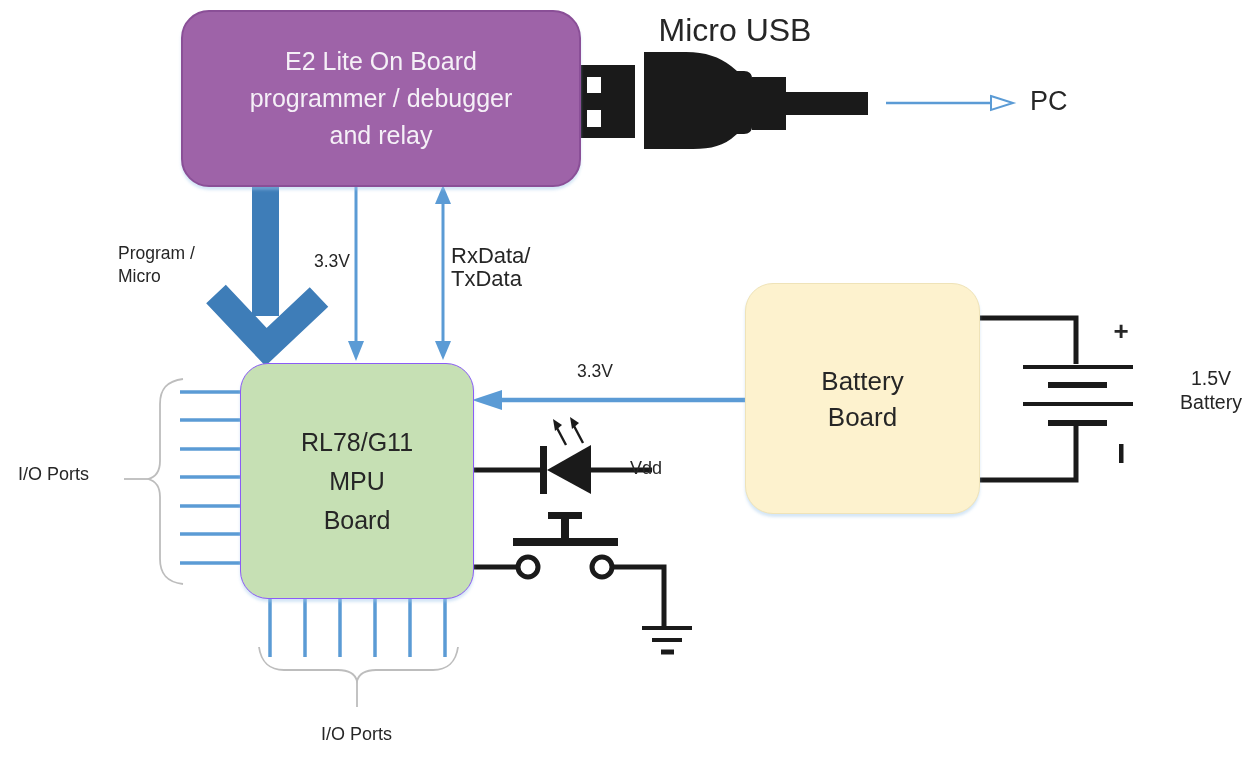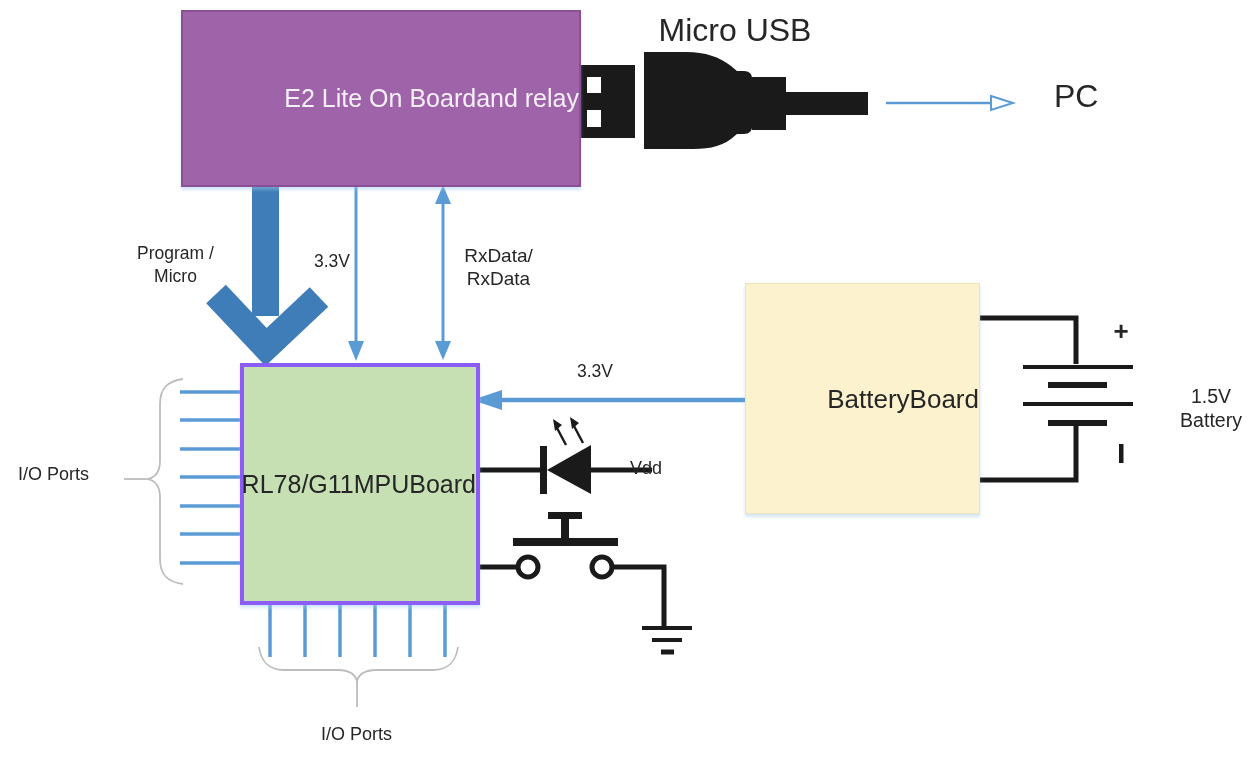--- a/index.html
+++ b/index.html
@@ -3,50 +3,51 @@
 <meta charset="utf-8">
 <style>
   html,body { margin:0; padding:0; background:#fff; }
   #stage {
     position:relative; width:1256px; height:764px;
     background:#ffffff; overflow:hidden;
     font-family:"Liberation Sans", sans-serif;
     color:#262626;
   }
   .box {
-    position:absolute; display:flex; flex-direction:row;
-    align-items:center; justify-content:flex-end; text-align:center;
+    position:absolute; display:flex; flex-direction:column;
+    align-items:center; justify-content:center; text-align:center;
     box-shadow:0 3px 3px rgba(160,200,235,0.45);
+    border-radius:28px;
   }
   .box-e2 {
     left:181px; top:10px; width:396px; height:173px;
     background:var(--purple,#9E63A8); border:2px solid var(--purple_border,#8A4F97);
     color:#F5F0F7; font-size:25px; line-height:37px;
   }
   .box-mpu {
     left:240px; top:363px; width:232px; height:234px;
-    background:var(--green,#C6E0B4); border:4px solid #8b5cf6;
+    background:var(--green,#C6E0B4); border:1px solid #8b5cf6;
     font-size:25px; line-height:39px;
   }
   .box-batt {
     left:745px; top:283px; width:233px; height:229px;
     background:var(--yellow,#FDF2CE); border:1px solid var(--yellow_border,#EFE3B8);
     font-size:26px; line-height:36px;
   }
   .lbl { position:absolute; white-space:nowrap; }
   .lbl-micro   { left:655px; top:12px;  width:160px; text-align:center; font-size:32px; }
-  .lbl-pc      { left:1030px; top:78px; font-size:32px;margin-left:24px; }
-  .lbl-pd      { left:118px; top:242px; width:115px; text-align:center; font-size:17.5px; line-height:23px; }
+  .lbl-pc      { left:1030px; top:86px; font-size:27px; }
+  .lbl-pd      { left:118px; top:242px; width:115px; text-align:left; font-size:17.5px; line-height:23px; }
   .lbl-33usb   { left:295px; top:251px; width:55px; text-align:right; font-size:17.5px; }
-  .lbl-rxtx    { left:451px; top:244px; width:95px; text-align:center; font-size:19px; line-height:23px; }
+  .lbl-rxtx    { left:451px; top:244px; width:95px; text-align:left; font-size:22px; line-height:23px; }
   .lbl-iol     { left:18px;  top:464px; font-size:18px; }
   .lbl-iob     { left:299px; top:724px; width:115px; text-align:center; font-size:18px; }
   .lbl-33batt  { left:565px; top:361px; width:60px; text-align:center; font-size:17.5px; }
   .lbl-vdd     { left:630px; top:458px; font-size:18px; }
-  .lbl-rating  { left:1166px; top:384px; width:90px; text-align:center; font-size:19.5px; line-height:24px; }
+  .lbl-rating  { left:1166px; top:366px; width:90px; text-align:center; font-size:19.5px; line-height:24px; }
   .lbl-plus    { left:1106px; top:316px; width:30px; text-align:center; font-size:26px; font-weight:600; }
 
   svg { position:absolute; left:0; top:0; }
   .blue      { stroke:var(--blue,#5B9BD5); fill:none; }
   .fill-blue { fill:var(--blue,#5B9BD5); stroke:none; }
   .dark      { stroke:var(--darkblue,#3E7DB8); fill:none; }
   .fill-dark { fill:var(--darkblue,#3E7DB8); stroke:none; }
   .wire      { stroke:var(--black,#1A1A1A); fill:none; }
   .fill-blk  { fill:var(--black,#1A1A1A); stroke:none; }
   .gray      { stroke:var(--gray,#BDBDBD); fill:none; }
@@ -157,20 +158,21 @@
       <line x1="1048" y1="385" x2="1107" y2="385" class="wire" stroke-width="6"></line>
       <line x1="1023" y1="404" x2="1133" y2="404" class="wire" stroke-width="4"></line>
       <line x1="1048" y1="423" x2="1107" y2="423" class="wire" stroke-width="6"></line>
       <path d="M1076,426 V480 H978" class="wire" stroke-width="5"></path>
       <rect x="1119" y="444" width="4.5" height="19" class="fill-blk"></rect>
     </g>
   </svg>
 
   <div class="box box-e2">
     <div>E2 Lite On Board</div>
+    <div>programmer / debugger</div>
     <div>and relay</div>
   </div>
 
   <div class="box box-mpu">
     <div>RL78/G11</div>
     <div>MPU</div>
     <div>Board</div>
   </div>
 
   <div class="box box-batt">
@@ -183,21 +185,21 @@
 
   <div class="lbl lbl-pd">
     <div>Program /</div>
     <div>Micro</div>
   </div>
 
   <div class="lbl lbl-33usb">3.3V</div>
 
   <div class="lbl lbl-rxtx">
     <div>RxData/</div>
-    <div>RxData</div>
+    <div>TxData</div>
   </div>
 
   <div class="lbl lbl-iol">I/O Ports</div>
   <div class="lbl lbl-iob">I/O Ports</div>
 
   <div class="lbl lbl-33batt">3.3V</div>
   <div class="lbl lbl-vdd">Vdd</div>
 
   <div class="lbl lbl-plus">+</div>
 

